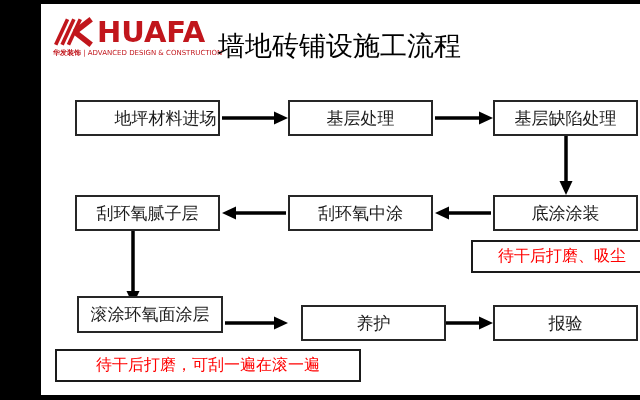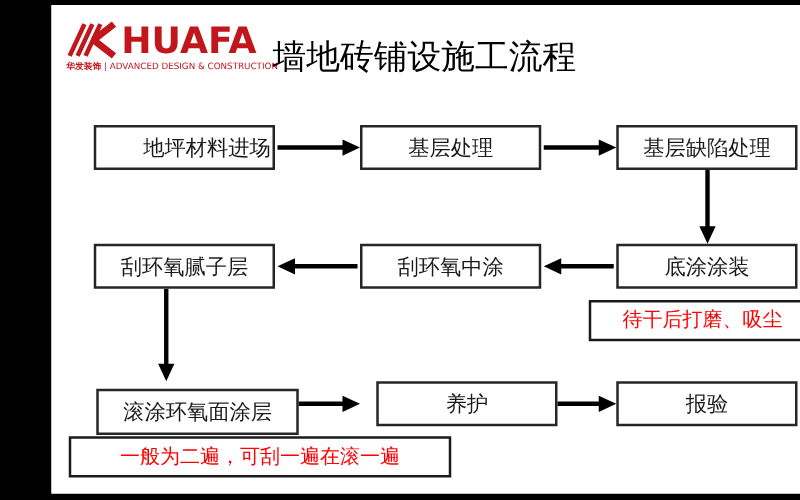--- a/index.html
+++ b/index.html
@@ -116,19 +116,19 @@
   <div class="flow-box" style="left:34px;  top:96px; width:145px; height:36px;padding-left:36px;">地坪材料进场</div>
   <div class="flow-box" style="left:247px; top:96px; width:145px; height:36px;">基层处理</div>
   <div class="flow-box" style="left:452px; top:96px; width:145px; height:36px;">基层缺陷处理</div>
 
   <div class="flow-box" style="left:34px;  top:191px; width:145px; height:36px;">刮环氧腻子层</div>
   <div class="flow-box" style="left:247px; top:191px; width:145px; height:36px;">刮环氧中涂</div>
   <div class="flow-box" style="left:452px; top:191px; width:145px; height:36px;">底涂涂装</div>
 
   <div class="note-box" style="left:430px; top:236px; width:182px; height:33px;">待干后打磨、吸尘</div>
 
-  <div class="flow-box" style="left:36px;  top:307px; width:162px; height:37px;">滚涂环氧面涂层</div>
+  <div class="flow-box" style="left:36px;  top:292px; width:146px; height:37px;">滚涂环氧面涂层</div>
   <div class="flow-box" style="left:260px; top:301px; width:145px; height:36px;">养护</div>
   <div class="flow-box" style="left:452px; top:301px; width:145px; height:36px;">报验</div>
 
-  <div class="note-box" style="left:14px; top:345px; width:306px; height:33px;">一般为二遍，可刮一遍在滚一遍</div>
+  <div class="note-box" style="left:14px; top:345px; width:306px; height:33px;">待干后打磨，可刮一遍在滚一遍</div>
 
 </div>
 
 </body></html>

